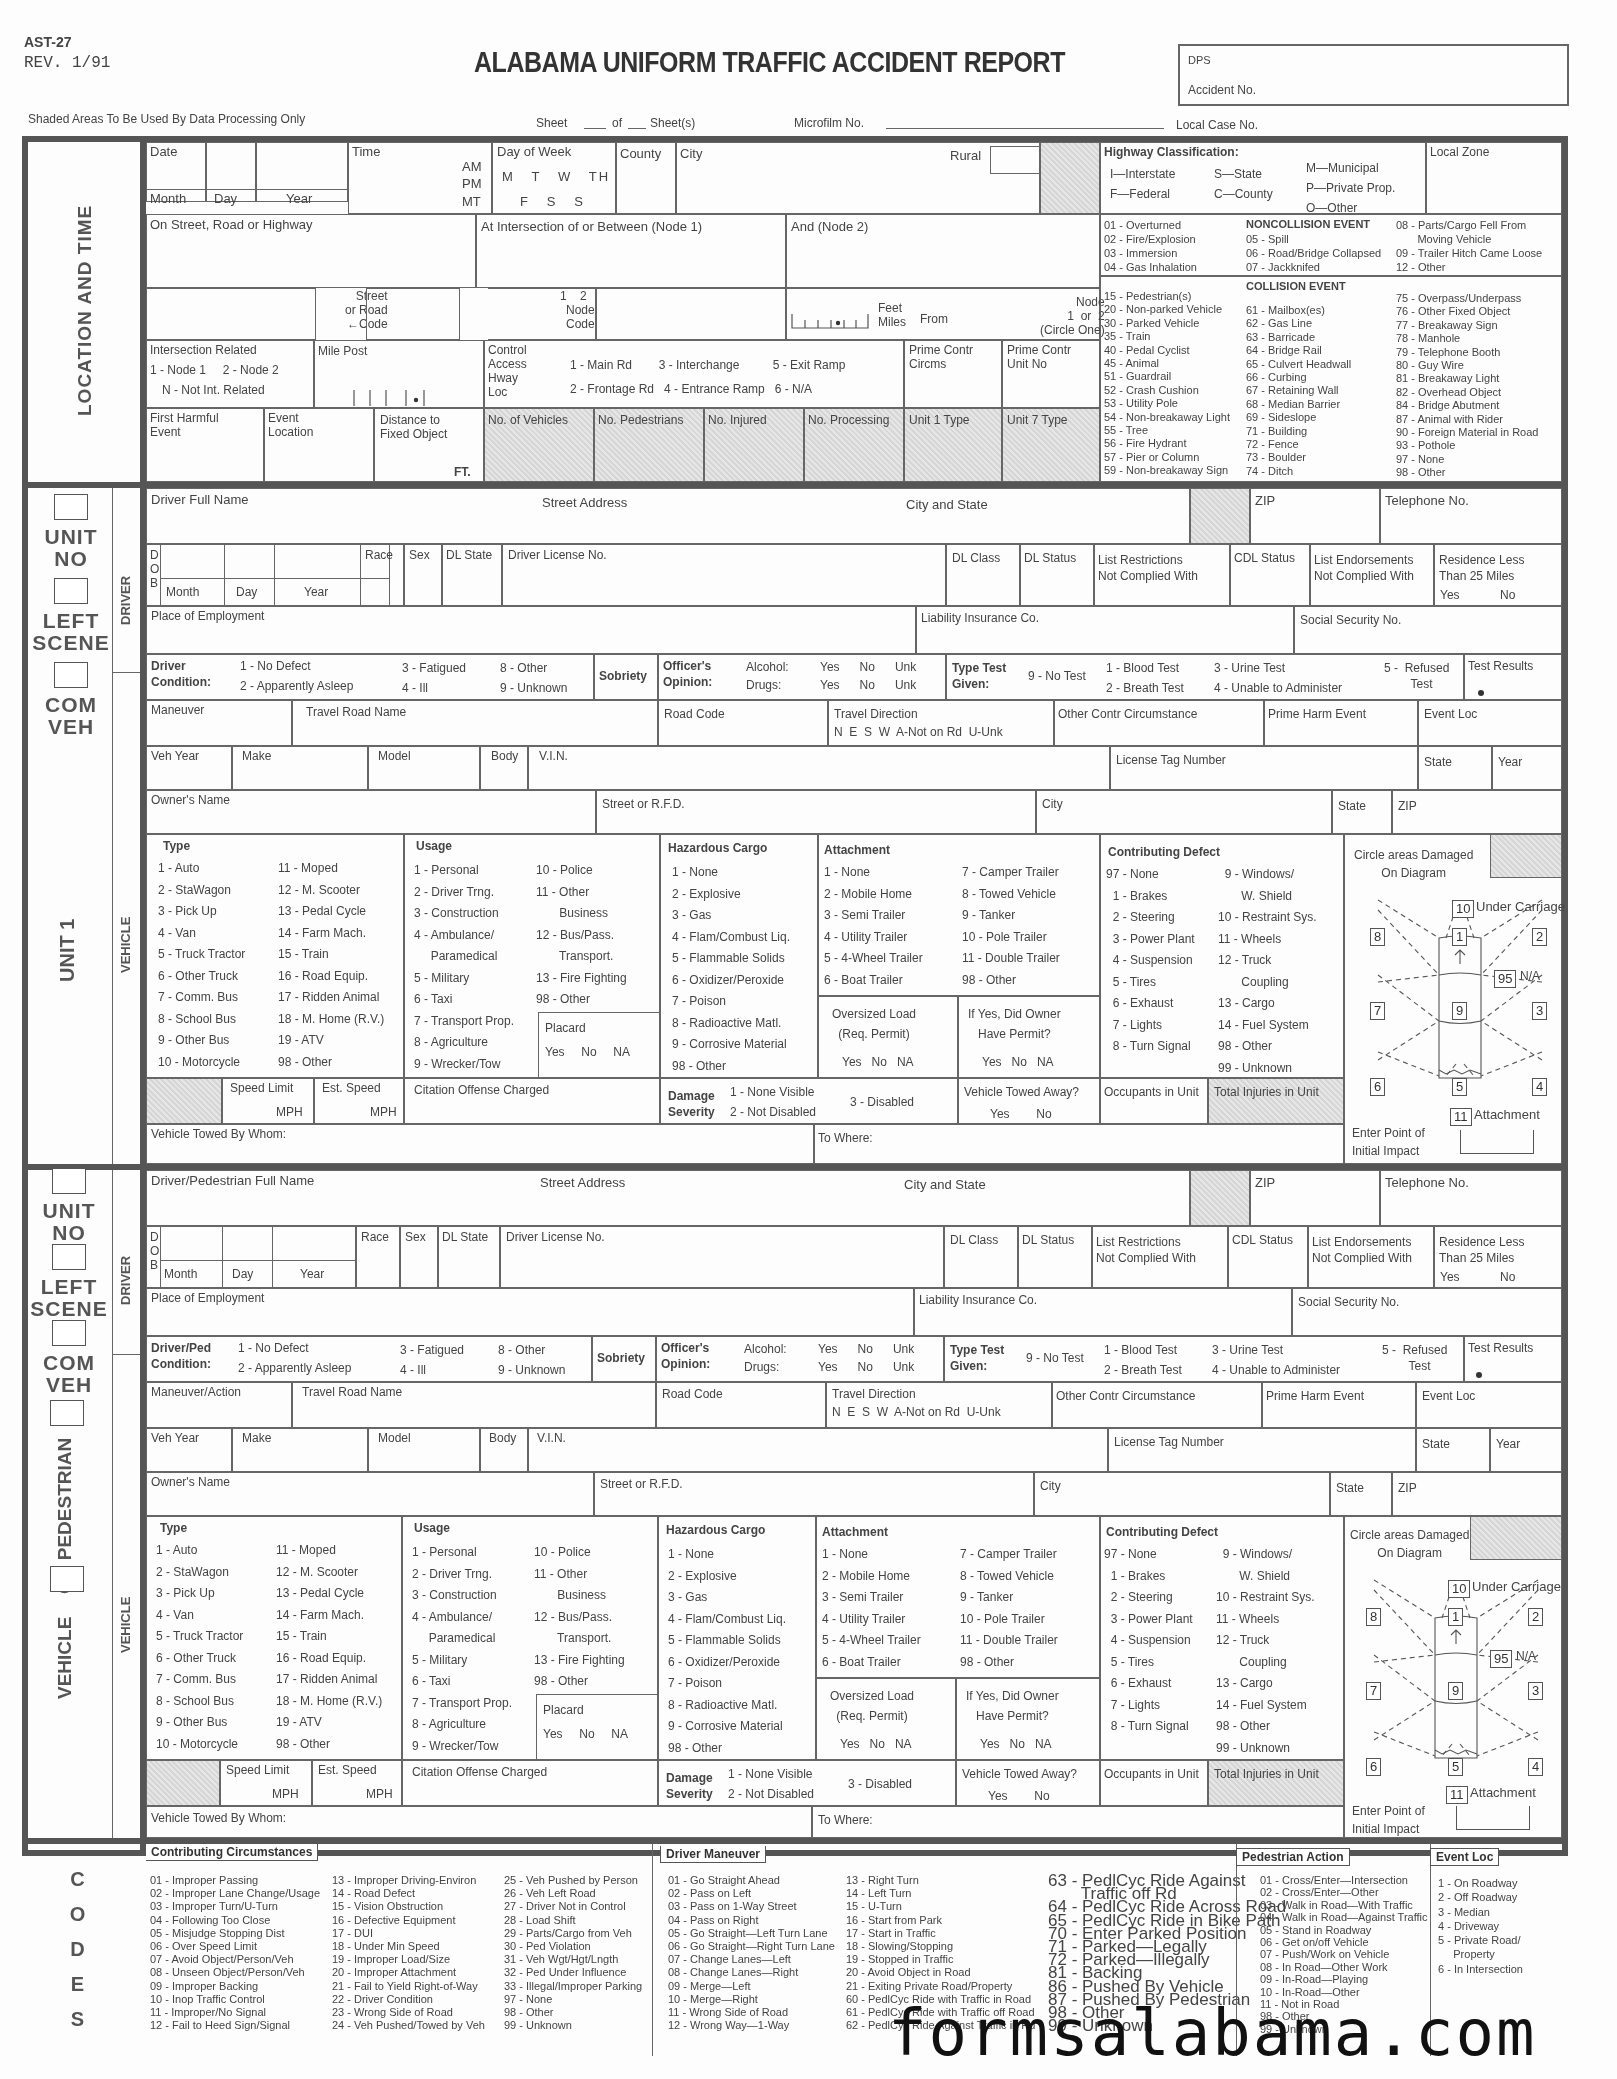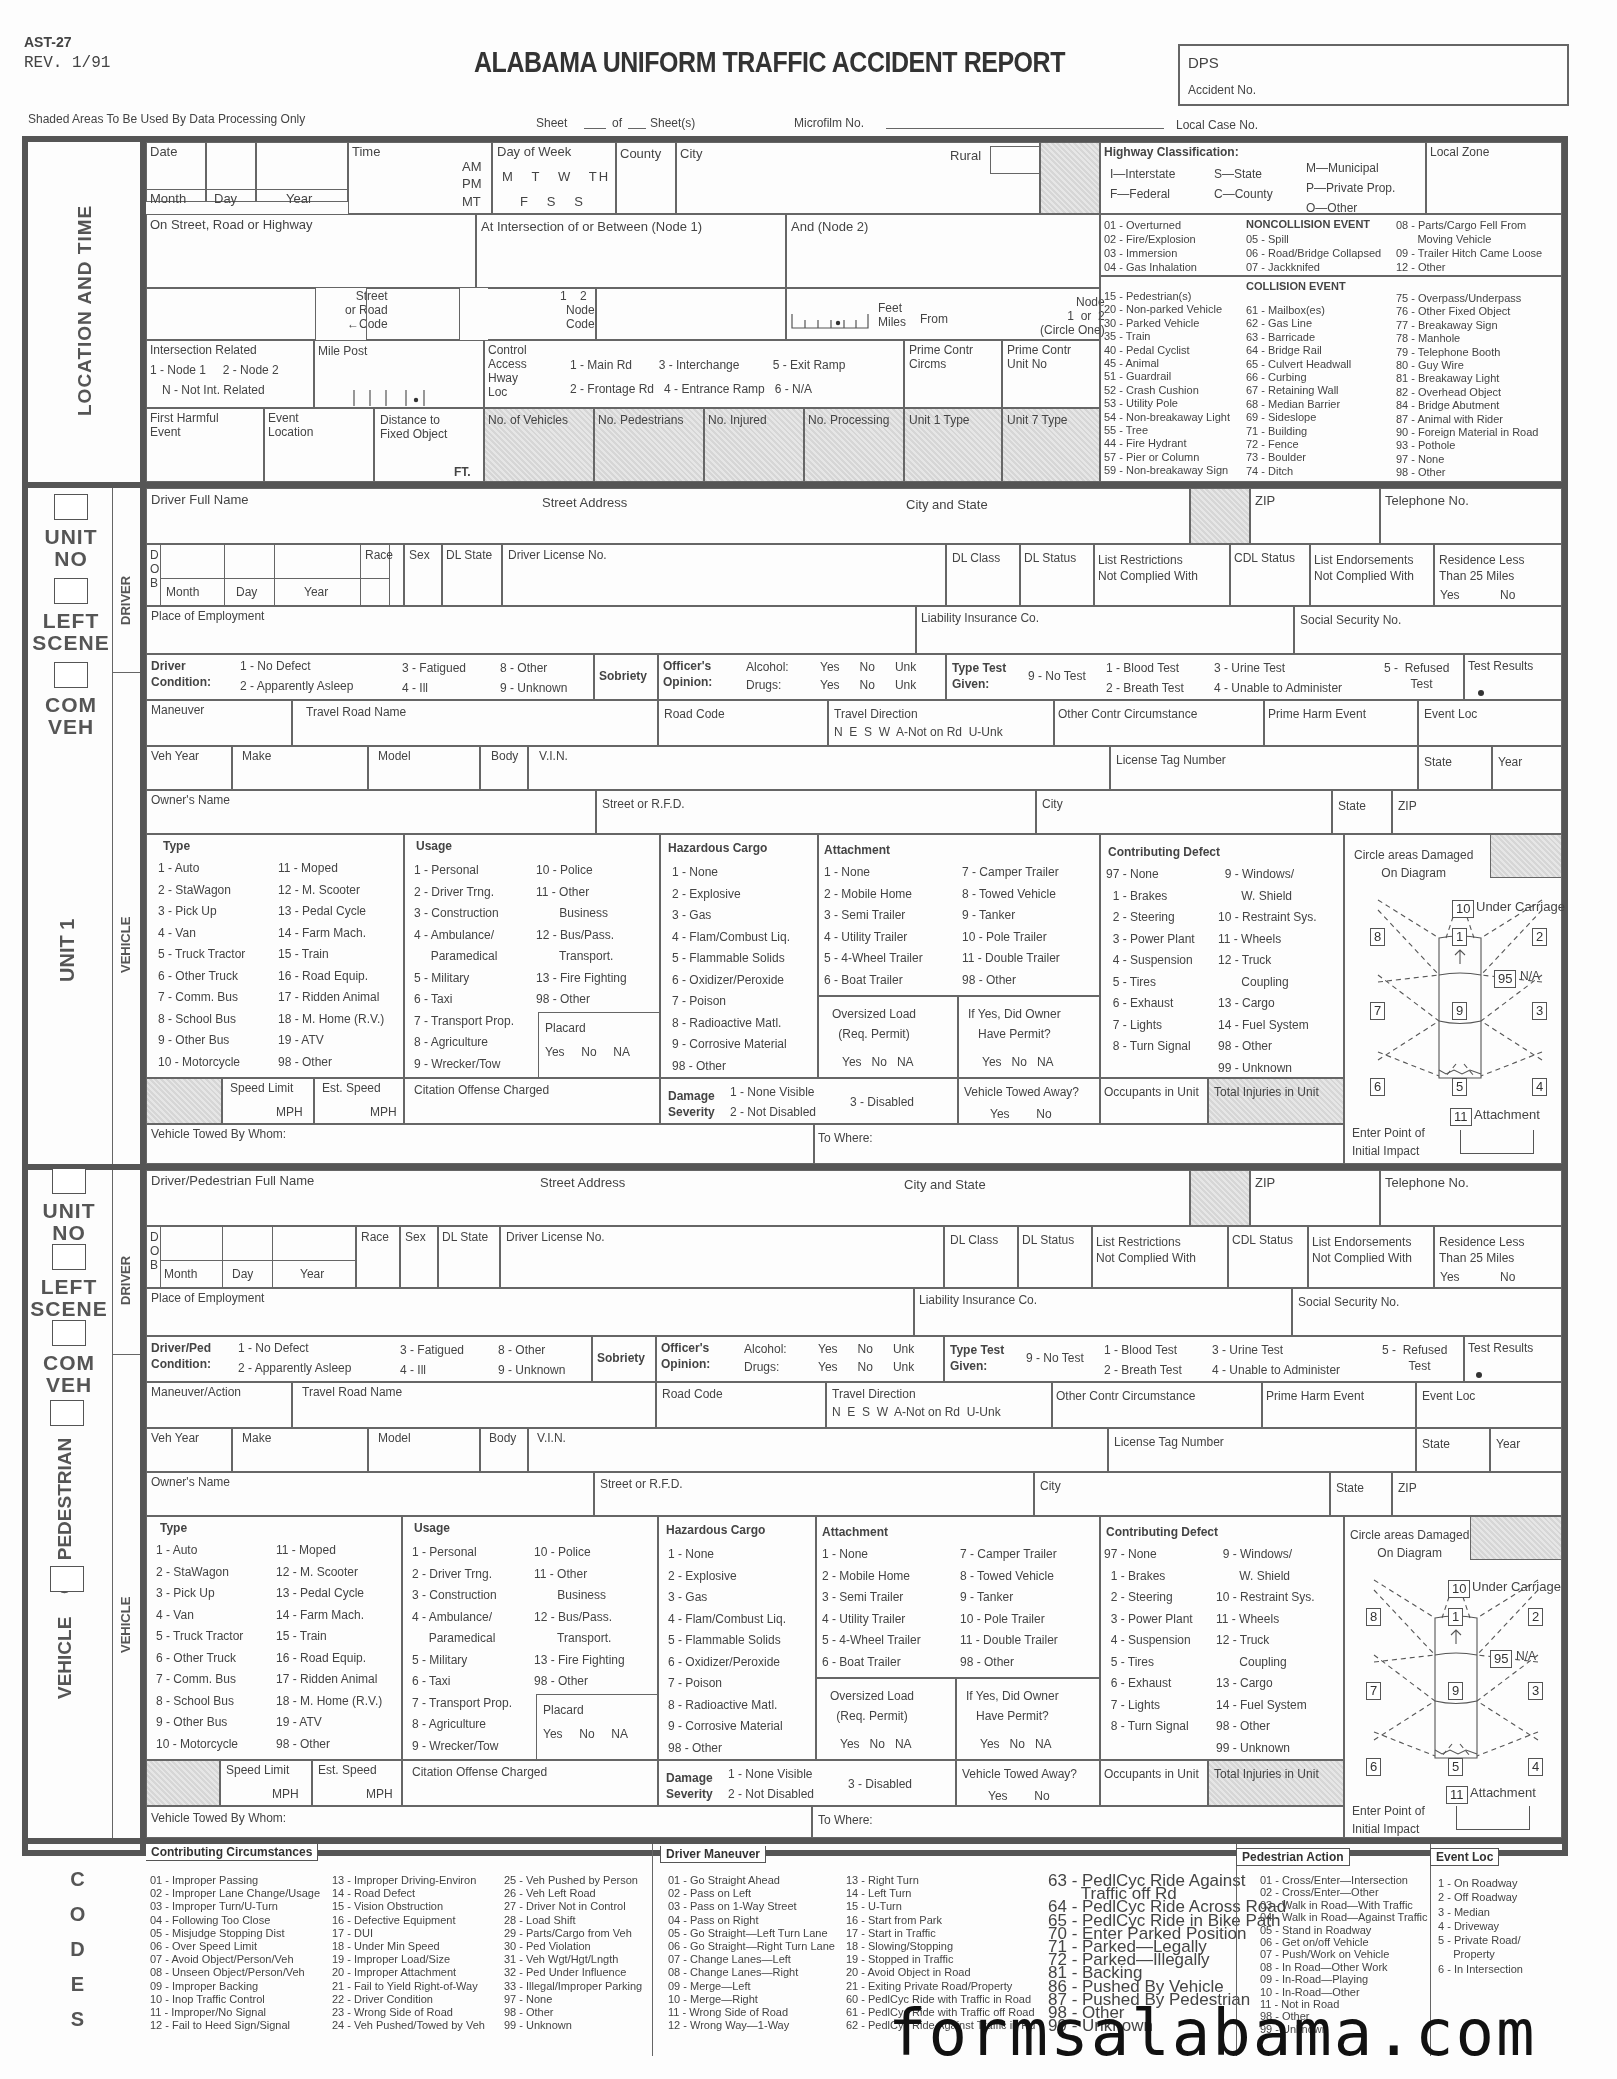--- a/index.html
+++ b/index.html
@@ -22,21 +22,21 @@
   .dn { position: absolute; border: 1.5px solid #555; font-size: 13px; padding: 0 3px; background: #fff; line-height: 16px; }
   svg { position: absolute; }
 </style>
 </head>
 <body>
 
 <div class="lbl b" style="left: 24px; top: 34px; font-size: 14px; white-space: pre;">AST-27</div>
 <div class="lbl" style="left: 24px; top: 54px; font-size: 16px; white-space: pre; font-family: Liberation Mono, monospace;">REV. 1/91</div>
 <div class="title" style="left:474px;top:46px;">ALABAMA UNIFORM TRAFFIC ACCIDENT REPORT</div>
 <div class="cell" style="left:1178px;top:44px;width:391px;height:62px;border-width:2px;"></div>
-<div class="lbl" style="left: 1188px; top: 54px; font-size: 15px; white-space: pre;">DPS</div>
+<div class="lbl" style="left: 1188px; top: 54px; font-size: 11px; white-space: pre;">DPS</div>
 <div class="lbl" style="left: 1188px; top: 84px; font-size: 12px; white-space: pre;">Accident No.</div>
 
 <div class="lbl" style="left: 28px; top: 113px; font-size: 12px; white-space: pre;">Shaded Areas To Be Used By Data Processing Only</div>
 <div class="lbl" style="left: 536px; top: 117px; font-size: 12px; white-space: pre;">Sheet</div>
 <div class="uline" style="left:584px;top:128px;width:22px;"></div>
 <div class="lbl" style="left: 612px; top: 117px; font-size: 12px; white-space: pre;">of</div>
 <div class="uline" style="left:628px;top:128px;width:18px;"></div>
 <div class="lbl" style="left: 650px; top: 117px; font-size: 12px; white-space: pre;">Sheet(s)</div>
 <div class="lbl" style="left: 794px; top: 117px; font-size: 12px; white-space: pre;">Microfilm No.</div>
 <div class="uline" style="left:886px;top:128px;width:278px;"></div>
@@ -189,21 +189,21 @@
 20 - Non-parked Vehicle
 30 - Parked Vehicle
 35 - Train
 40 - Pedal Cyclist
 45 - Animal
 51 - Guardrail
 52 - Crash Cushion
 53 - Utility Pole
 54 - Non-breakaway Light
 55 - Tree
-44 - Fire Hydrant
+56 - Fire Hydrant
 57 - Pier or Column
 59 - Non-breakaway Sign</div>
 <div class="list" style="left: 1246px; top: 304px; font-size: 11px; line-height: 13.4px; white-space: pre;">61 - Mailbox(es)
 62 - Gas Line
 63 - Barricade
 64 - Bridge Rail
 65 - Culvert Headwall
 66 - Curbing
 67 - Retaining Wall
 68 - Median Barrier

